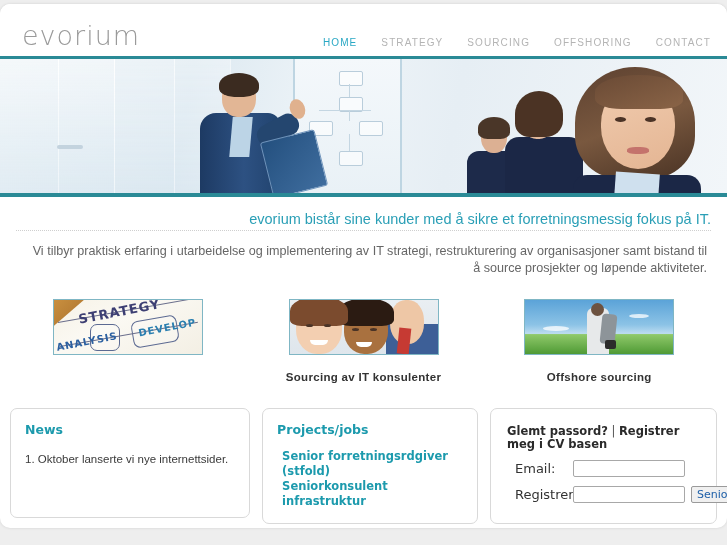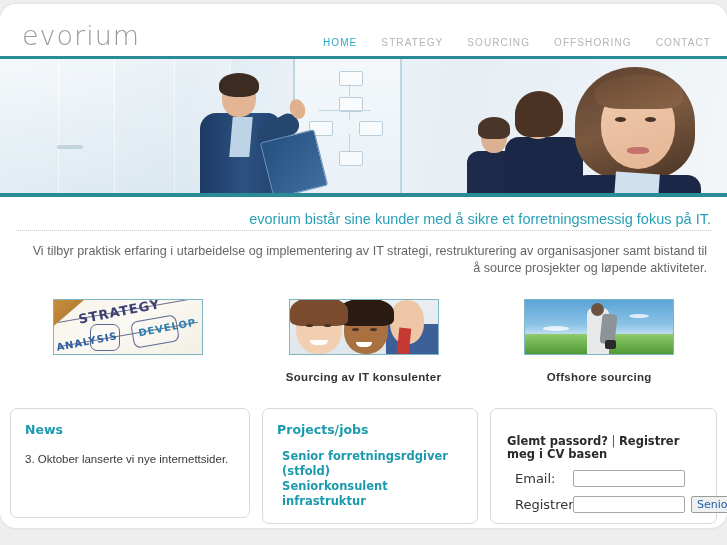--- a/index.html
+++ b/index.html
@@ -13,21 +13,21 @@
     font-family: "Liberation Sans", sans-serif;
     overflow: hidden;
   }
   .page-shell {
     position: absolute;
     left: 0;
     top: 4px;
     width: 727px;
     height: 524px;
     background: #ffffff;
-    border-radius: 16px;
+    border-radius: 10px;
     box-shadow: 0 0 3px rgba(0,0,0,0.12);
     overflow: hidden;
   }
 
   
   .header {
     position: relative;
     height: 52px;
     background: #ffffff;
   }
@@ -338,21 +338,21 @@
   .job-link {
     color: #1c9aad;
     font-size: 11.5px;
     font-weight: bold;
     font-family: "DejaVu Sans", sans-serif;
     text-decoration: none;
     cursor: pointer;
     line-height: 14.5px;
   }
   .login-sub {
-    margin-top: 13px;
+    margin-top: 3px;
     font-size: 11.5px;
     font-weight: bold;
     color: #2a2a2a;
     font-family: "DejaVu Sans", sans-serif;
     line-height: 13px;
     padding-left: 2px;
   }
   .login-sub .sep { font-weight: normal; color: #555; }
   .form-row {
     display: flex;
@@ -512,21 +512,21 @@
       </div>
       <div class="service-label">Offshore sourcing</div>
     </div>
 
   </div>
 
   <div class="boxes">
 
     <div class="box box-news">
       <div class="box-title">News</div>
-      <div class="news-item">3. Oktober lanserte vi nye internettsider.</div>
+      <div class="news-item">1. Oktober lanserte vi nye internettsider.</div>
     </div>
 
     <div class="box box-jobs">
       <div class="box-title">Projects/jobs</div>
       <div class="jobs-list">
         <a class="job-link">Senior forretningsrdgiver (stfold)</a>
         <a class="job-link">Seniorkonsulent infrastruktur</a>
       </div>
     </div>
 

